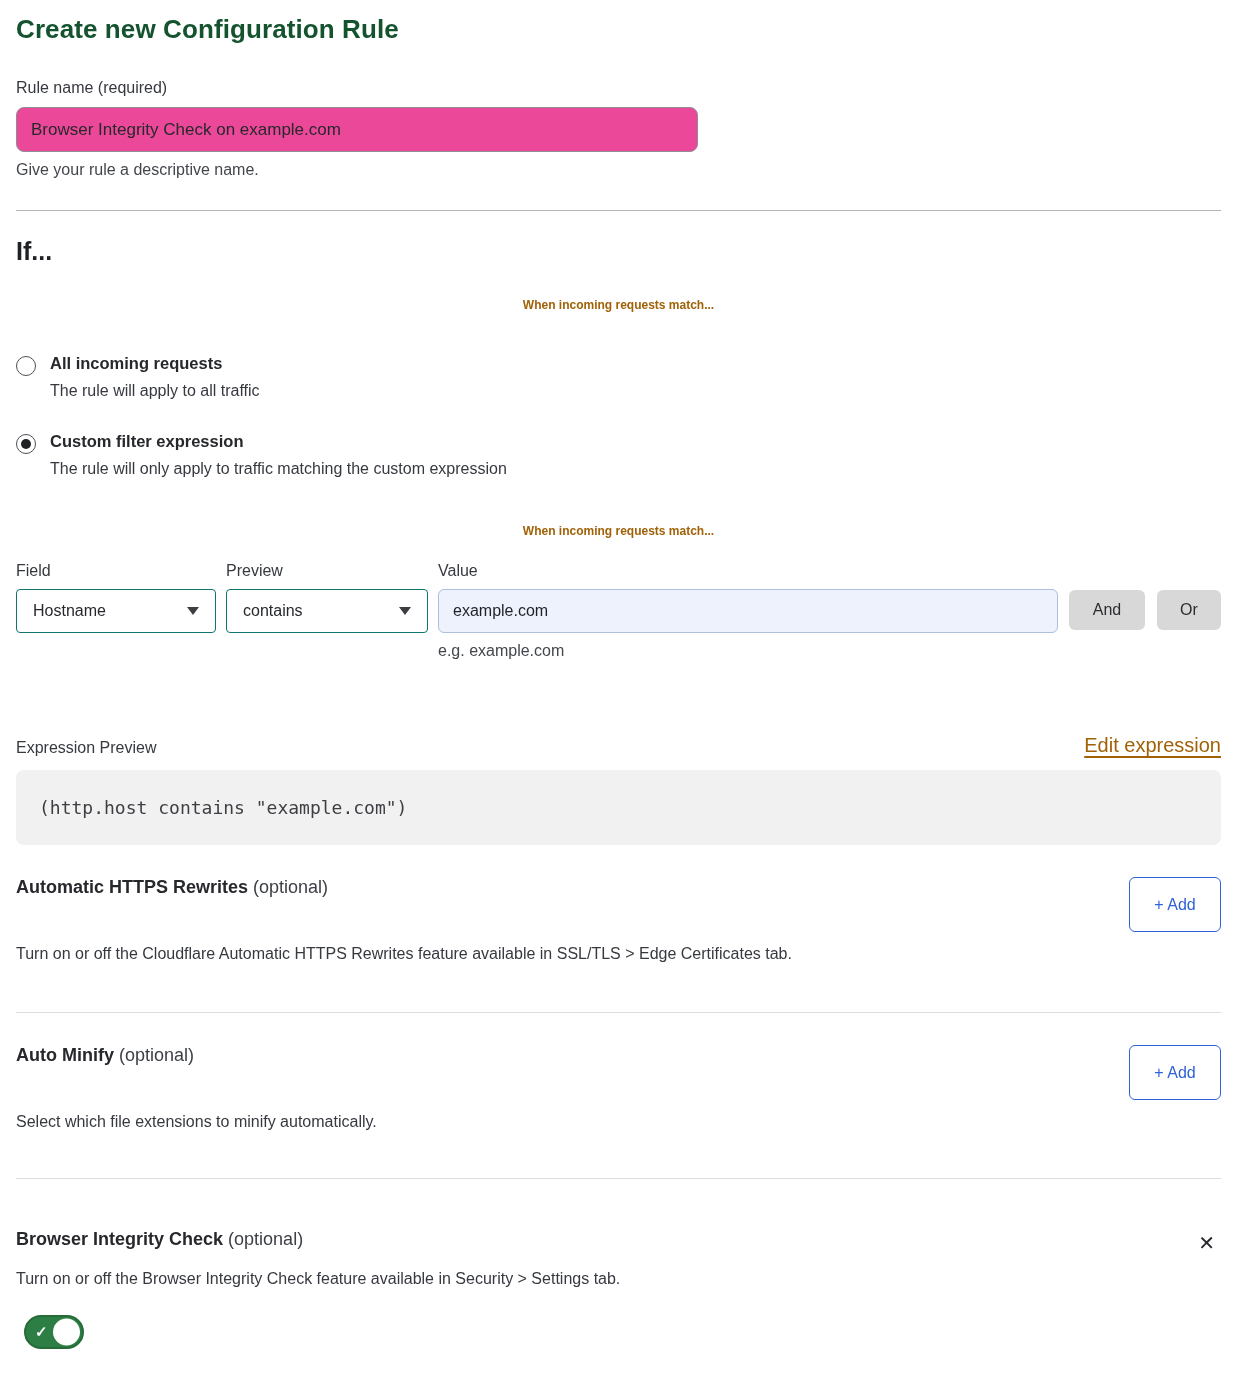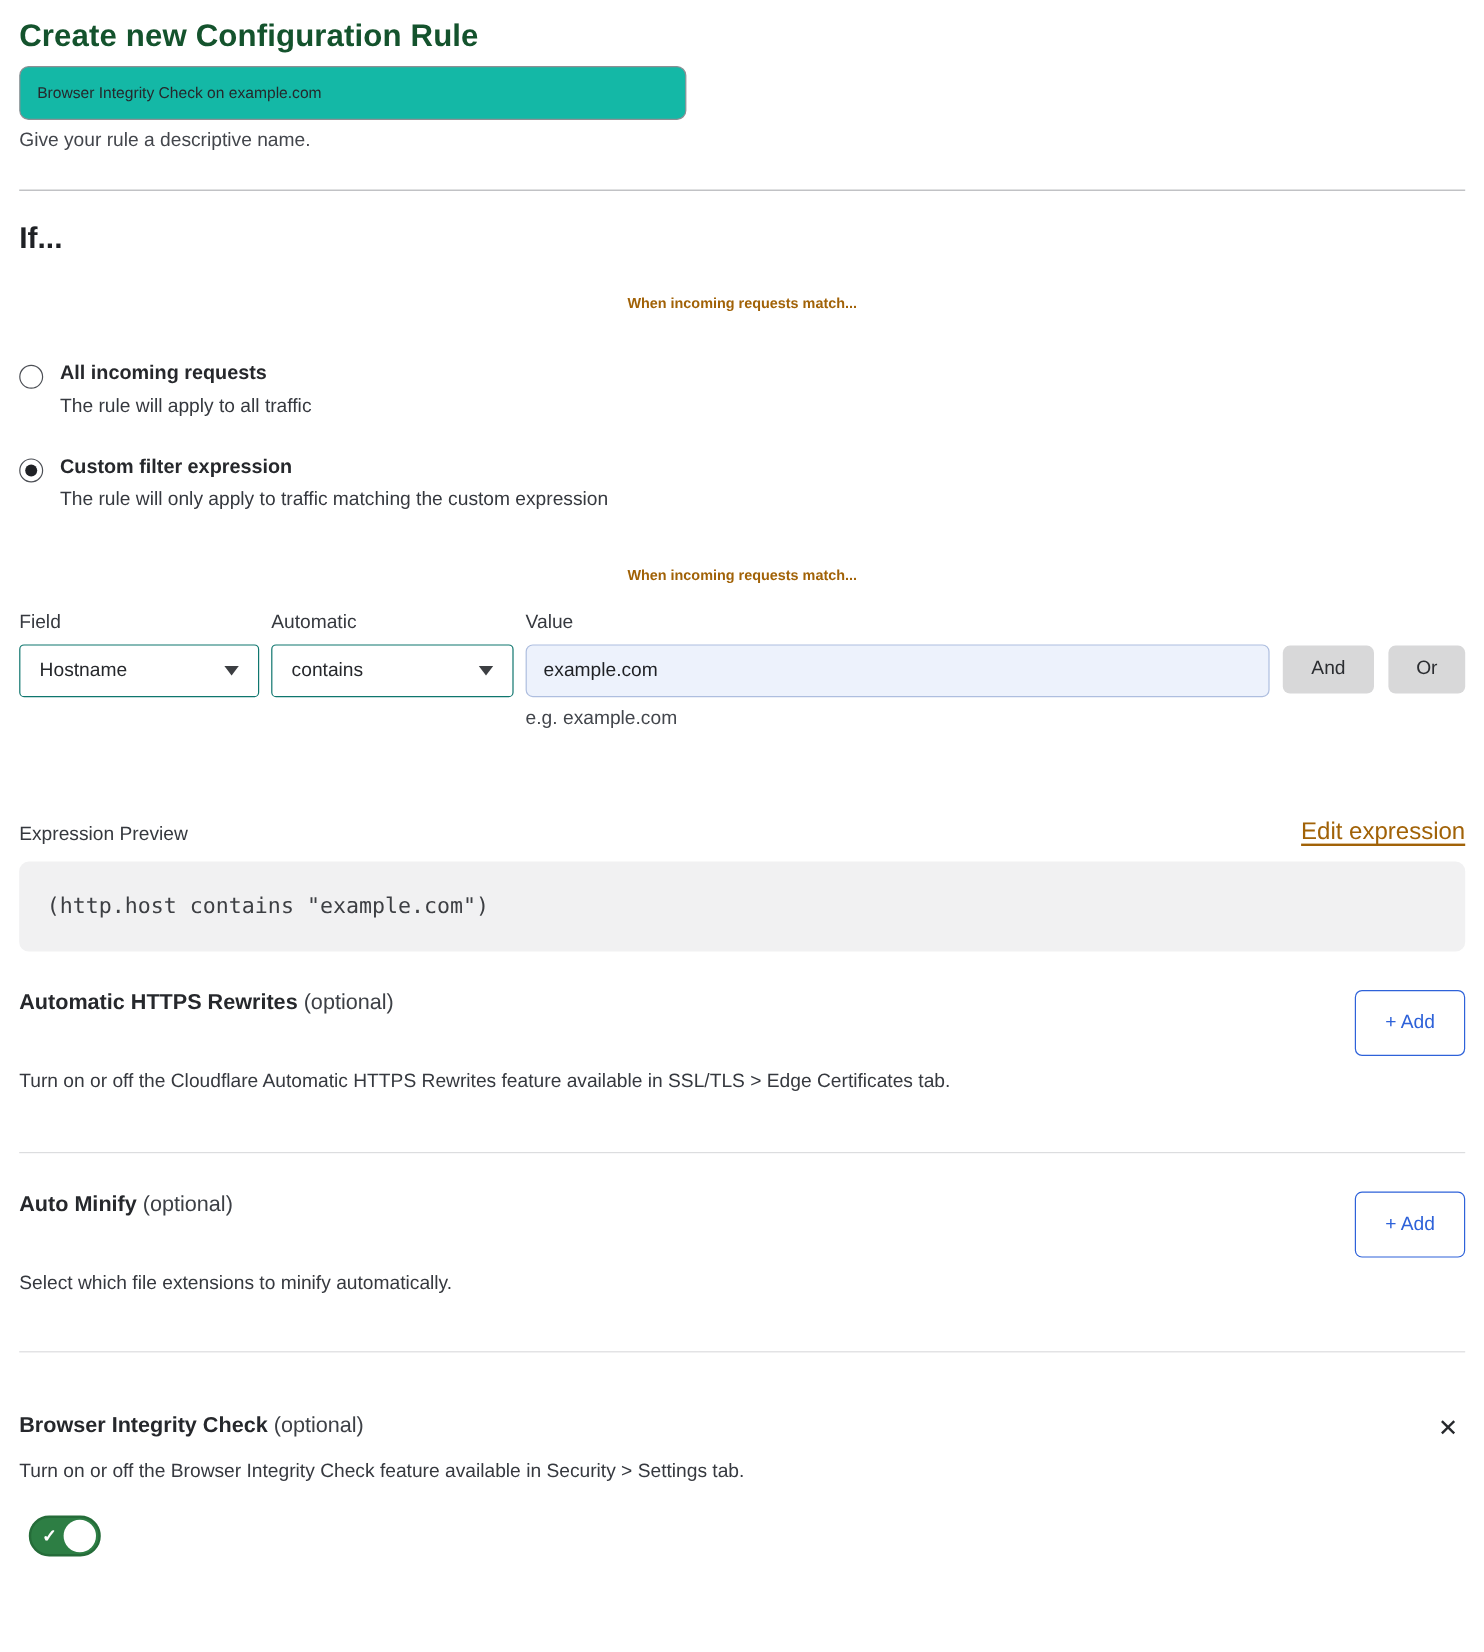--- a/index.html
+++ b/index.html
@@ -16,23 +16,23 @@
   .page-title { font-size:26px; font-weight:700; color:#14532d; letter-spacing:.1px; }
   .h-if { font-size:25px; font-weight:700; color:#1f2125; margin-top:26px; }
   .h-sub { font-size:12px; font-weight:700; color:#a16207;text-align:center; }
   .h-match { margin-top:32px; }
   .h-match2 { margin-top:46px; }
   .h-then { margin-top:30px; }
 
   
   .field-label { font-size:16px; color:#36393f; margin-top:34px; }
   .rule-input {
-    display:block; margin-top:10px; width:556px; height:45px;
-    border:1px solid #8d8f94; border-radius:8px; background:#14b8a6;
-    font-family:"Liberation Sans", sans-serif; font-size:13px; color:#26282c;
+    display:block; margin-top:10px; width:682px; height:45px;
+    border:1px solid #8d8f94; border-radius:8px; background:#ec4899;
+    font-family:"Liberation Sans", sans-serif; font-size:17px; color:#26282c;
     padding:0 14px; outline:none;
   }
   .help-text { font-size:16px; color:#43464c; margin-top:9px; }
 
   .divider-strong { border:none; border-top:1px solid #b2b4b7; margin-top:31px; }
   .divider-light  { border:none; border-top:1px solid #dcdddf; }
 
   
   .radio-row { display:flex; align-items:flex-start; margin-top:42px; }
   .radio-row + .radio-row { margin-top:32px; }
@@ -129,20 +129,21 @@
     width:27px; height:27px; border-radius:50%; background:#ffffff;
   }
 </style>
 </head>
 <body>
 
 <div class="container">
 
   <div class="page-title">Create new Configuration Rule</div>
 
+  <div class="field-label">Rule name (required)</div>
   <input class="rule-input" type="text" value="Browser Integrity Check on example.com" style="">
   <div class="help-text">Give your rule a descriptive name.</div>
 
   <hr class="divider-strong">
 
   <div class="h-if">If...</div>
   <div class="h-sub h-match">When incoming requests match...</div>
 
   <div class="radio-row">
     <div class="radio"></div>
@@ -164,21 +165,21 @@
 
   <div class="builder">
     <div class="col-field">
       <div class="col-label">Field</div>
       <div class="select-box">
         <span>Hostname</span>
         <span class="chevron"></span>
       </div>
     </div>
     <div class="col-operator">
-      <div class="col-label">Automatic</div>
+      <div class="col-label">Preview</div>
       <div class="select-box">
         <span>contains</span>
         <span class="chevron"></span>
       </div>
     </div>
     <div class="col-value">
       <div class="col-label">Value</div>
       <input class="value-input" type="text" value="example.com" style="">
       <div class="value-hint">e.g. example.com</div>
     </div>

